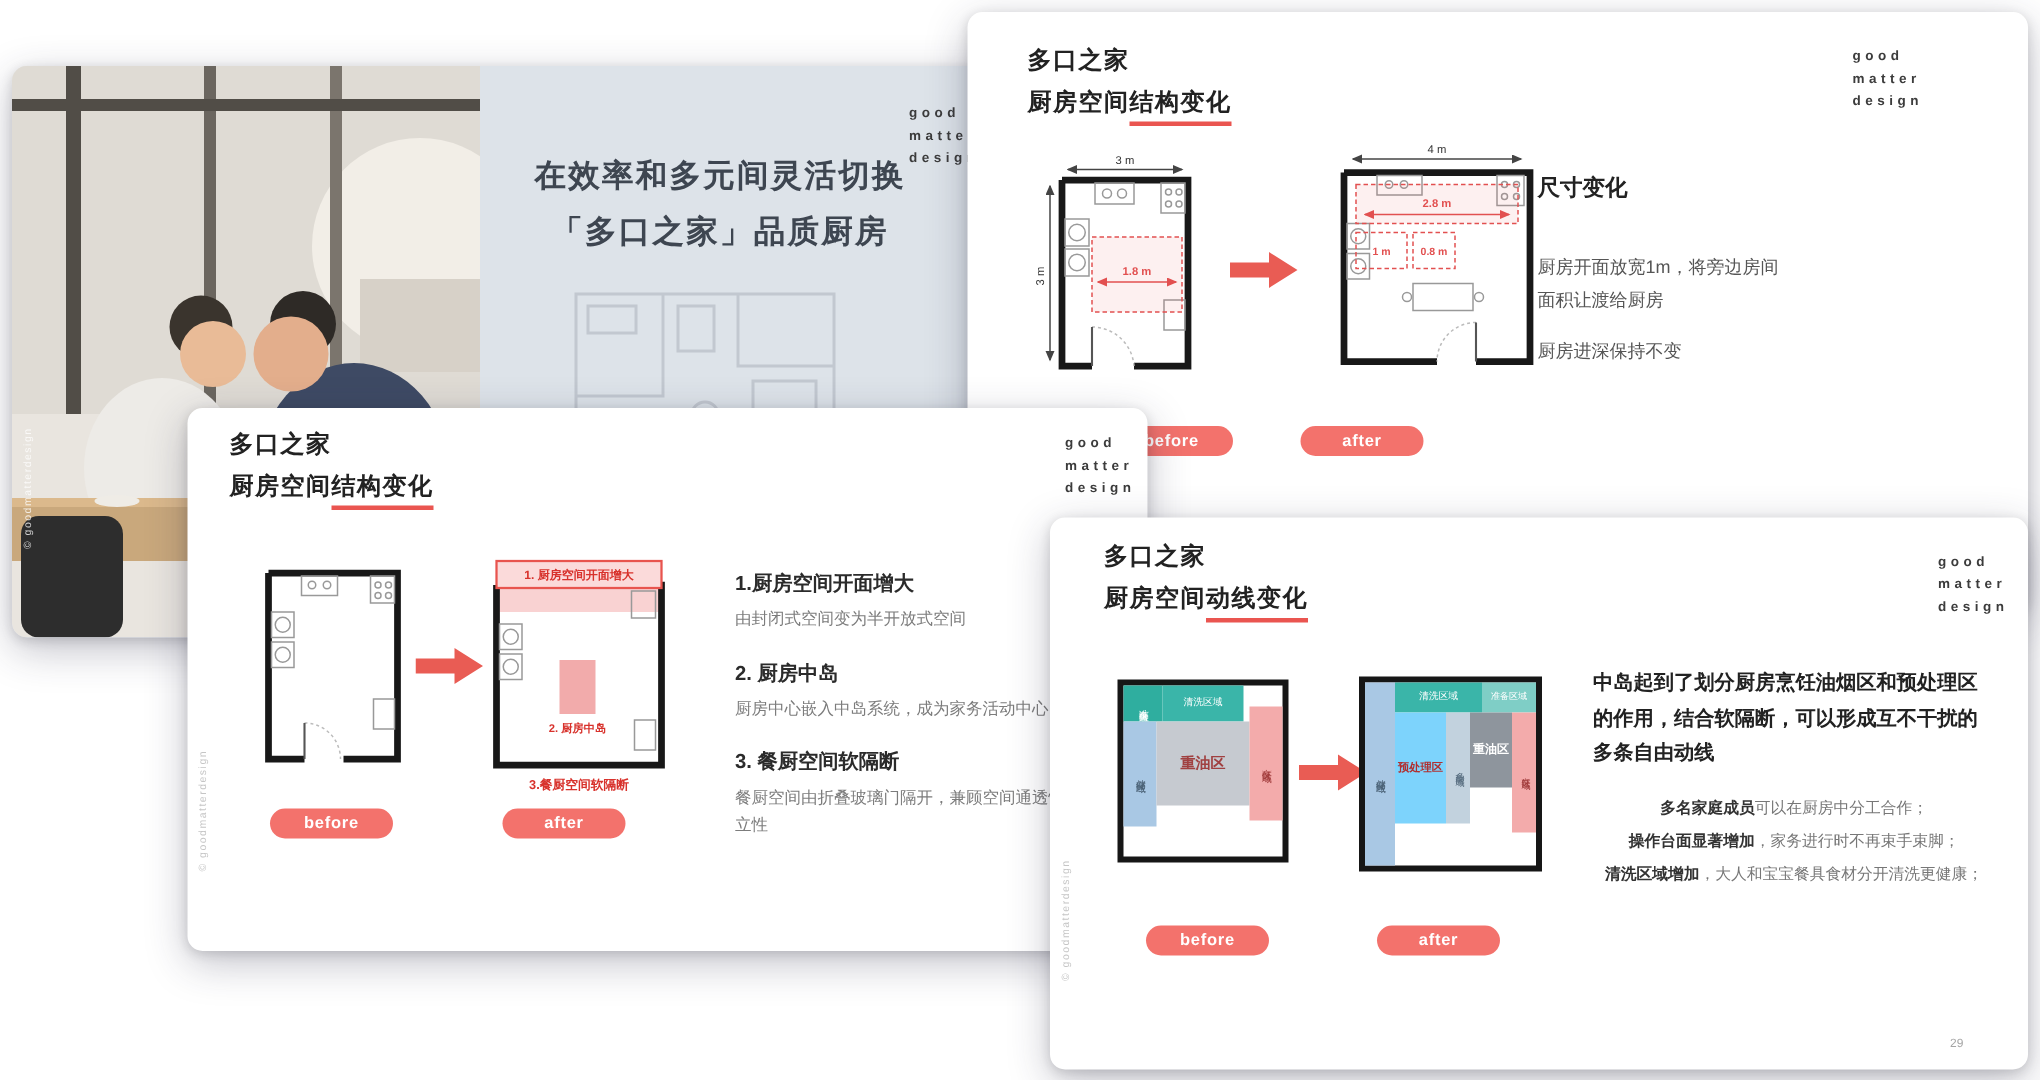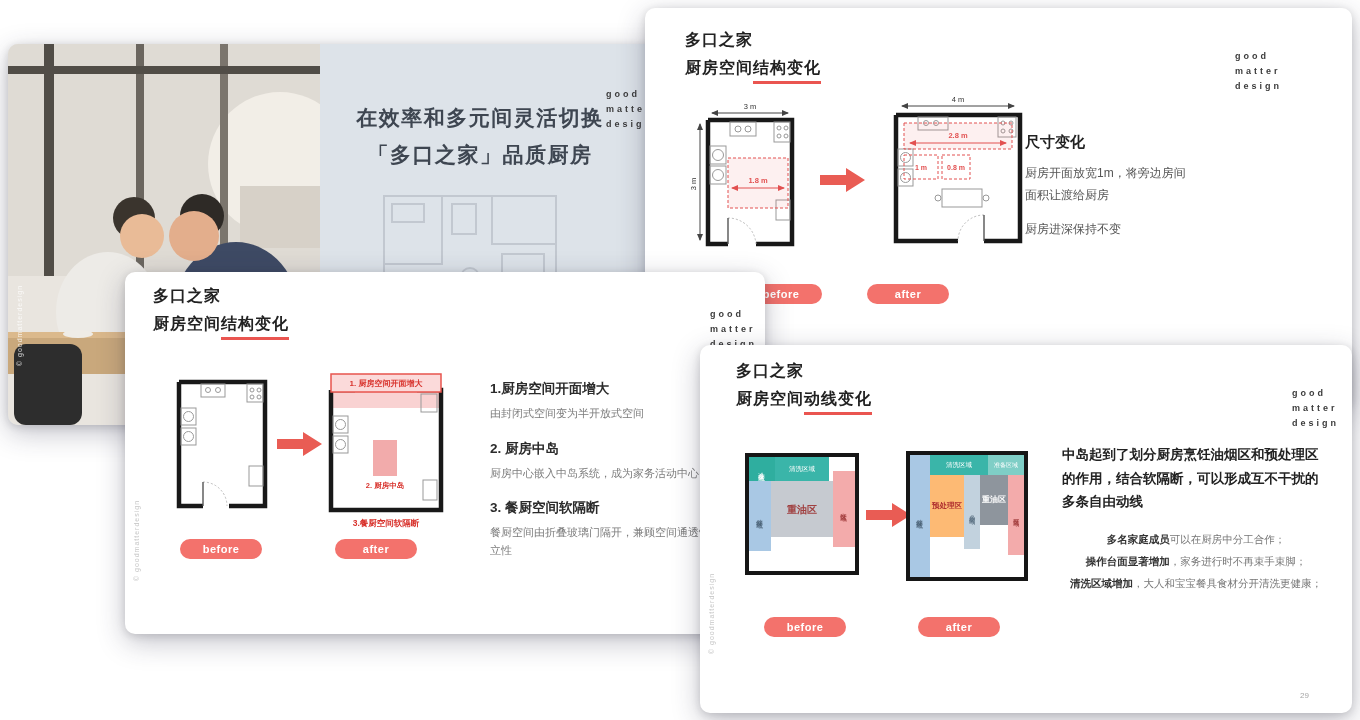--- a/index.html
+++ b/index.html
@@ -10,41 +10,41 @@
   .slide {
     position:absolute; background:#fff; border-radius:10px; overflow:hidden;
     box-shadow:0 8px 28px rgba(40,40,70,.28), 0 2px 8px rgba(0,0,0,.14);
   }
   #slideA { left:8px;   top:44px;  width:712px; height:381px; z-index:1; background:#dde3e9; }
   #slideB { left:645px; top:8px;   width:707px; height:400px; z-index:2; }
   #slideC { left:125px; top:272px; width:640px; height:362px; z-index:3; }
   #slideD { left:700px; top:345px; width:652px; height:368px; z-index:4; }
 
   .logo { position:absolute; font-size:9px; letter-spacing:3px; color:#3c3c3c;
-          line-height:1.65; font-weight:700;margin-top:19px; }
+          line-height:1.65; font-weight:700; }
   .titleblock { position:absolute; }
   .slide-title   { font-size:16px; font-weight:700; color:#222; letter-spacing:1px; }
   .slide-subtitle{ font-size:16px; font-weight:700; color:#222; margin-top:7px; letter-spacing:1px;}
   .accent-underline { display:inline-block; border-bottom:3px solid #ea5550; padding-bottom:2px; }
 
   .pill { position:absolute; width:82px; height:20px; border-radius:10px; background:#f3726c;
           color:#fff; font-size:11px; font-weight:700; letter-spacing:.5px;
           display:flex; align-items:center; justify-content:center; cursor:pointer; }
   .arrow { position:absolute; }
   .wm { position:absolute; color:#c6c6c6; font-size:7px; letter-spacing:1px;
         transform:rotate(-90deg); transform-origin:center; width:190px; text-align:center; }
 
   
   #photoA { position:absolute; left:0; top:0; width:312px; height:381px; }
   #titleA { position:absolute; left:322px; top:56px; width:300px; text-align:center;
             font-size:21px; font-weight:700; color:#3e4651; line-height:1.75; letter-spacing:1.5px; }
   #planA  { position:absolute; left:372px; top:148px; }
 
   
-  .sec-heading { font-size:15px; font-weight:700; color:#222;margin-top:17px; }
+  .sec-heading { font-size:15px; font-weight:700; color:#222; }
   .sec-body { font-size:12px; color:#555; line-height:1.85; }
 
   
   .pt-heading { font-size:13.5px; font-weight:700; color:#2b2b2b; margin-bottom:7px; }
   .pt-body { font-size:11px; color:#7c7c7c; margin-bottom:17px; line-height:1.6; }
 
   
   .flow-headline { font-size:13.5px; font-weight:700; color:#222; line-height:1.75; }
   .flow-bullet { font-size:10.5px; color:#777; line-height:2.1; }
   .flow-bullet b { color:#333; }
@@ -193,21 +193,21 @@
     <line x1="30" y1="50" x2="126" y2="50" stroke="#e25050" stroke-width="1" marker-start="url(#mRed)" marker-end="url(#mRed)"></line>
     <text x="78" y="45" font-size="7.5" fill="#e25050" font-weight="bold" text-anchor="middle">2.8 m</text>
     <rect x="24" y="62" width="34" height="24" fill="none" stroke="#e25050" stroke-width="1" stroke-dasharray="3,2"></rect>
     <text x="41" y="77" font-size="7" fill="#e25050" font-weight="bold" text-anchor="middle">1 m</text>
     <rect x="62" y="62" width="28" height="24" fill="none" stroke="#e25050" stroke-width="1" stroke-dasharray="3,2"></rect>
     <text x="76" y="77" font-size="7" fill="#e25050" font-weight="bold" text-anchor="middle">0.8 m</text>
   </svg>
 
   <div style="position:absolute; left:380px; top:108px;">
     <div class="sec-heading">尺寸变化</div>
-    <div class="sec-body" style="margin-top:10px;">厨房开面放宽1m，将旁边房间</div>
+    <div class="sec-body" style="margin-top:32px;">厨房开面放宽1m，将旁边房间</div>
     <div class="sec-body">面积让渡给厨房</div>
     <div class="sec-body" style="margin-top:12px;">厨房进深保持不变</div>
   </div>
 
   <div class="pill" style="left:95px; top:276px;">before</div>
   <div class="pill" style="left:222px; top:276px;">after</div>
 </div>
 
 <div class="slide" id="slideC">
   <div class="titleblock" style="left:28px; top:14px;">
@@ -300,21 +300,21 @@
   </div>
 
   <svg class="arrow" style="left:166px; top:156px;" width="46" height="28" viewBox="0 0 46 28">
     <polygon points="0,9 26,9 26,2 45,14 26,26 26,19 0,19" fill="#e95c54"></polygon>
   </svg>
 
   <div class="plan-zones" style="left:206px; top:106px; width:114px; height:122px;">
     <div class="zone v" style="left:0; top:0; width:20px; height:122px; background:#a9c8e4; color:#4a6175;">储存区域</div>
     <div class="zone" style="left:20px; top:0; width:58px; height:20px; background:#3ab5a9; color:#fff;">清洗区域</div>
     <div class="zone" style="left:78px; top:0; width:36px; height:20px; background:#7fcec6; color:#fff; font-size:6px;">准备区域</div>
-    <div class="zone" style="left:20px; top:20px; width:34px; height:62px; background:#fdba74; color:#b03030; font-size:7.5px; font-weight:bold;">预处理区</div>
+    <div class="zone" style="left:20px; top:20px; width:34px; height:74px; background:#7dd3fc; color:#b03030; font-size:7.5px; font-weight:bold;">预处理区</div>
     <div class="zone v" style="left:54px; top:20px; width:16px; height:74px; background:#c2d2de; color:#5a7082; font-size:6px;">多功能区域</div>
     <div class="zone" style="left:70px; top:20px; width:28px; height:50px; background:#8e959d; color:#fff; font-size:8px; font-weight:bold;">重油区</div>
     <div class="zone v" style="left:98px; top:20px; width:16px; height:80px; background:#f3abab; color:#a23d3d; font-size:6px;">烹饪区域</div>
   </div>
 
   <div style="position:absolute; left:362px; top:98px; width:268px;">
     <div class="flow-headline">中岛起到了划分厨房烹饪油烟区和预处理区的作用，结合软隔断，可以形成互不干扰的多条自由动线</div>
     <div style="margin-top:14px;text-align:center;">
       <div class="flow-bullet"><b>多名家庭成员</b><span>可以在厨房中分工合作；</span></div>
       <div class="flow-bullet"><b>操作台面显著增加</b><span>，家务进行时不再束手束脚；</span></div>

